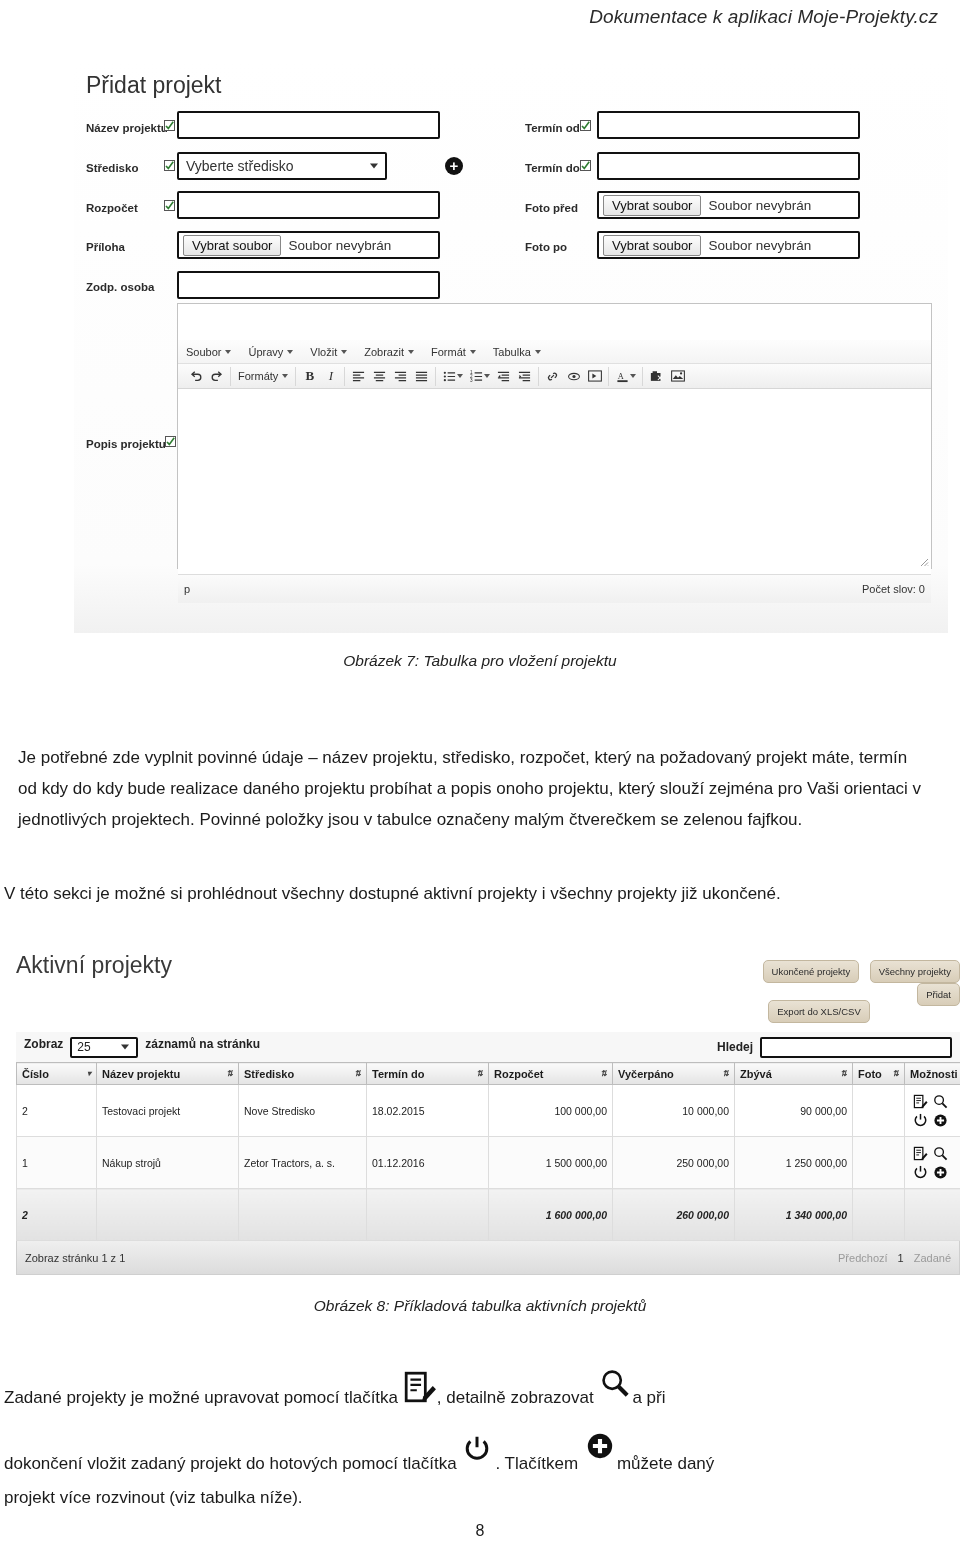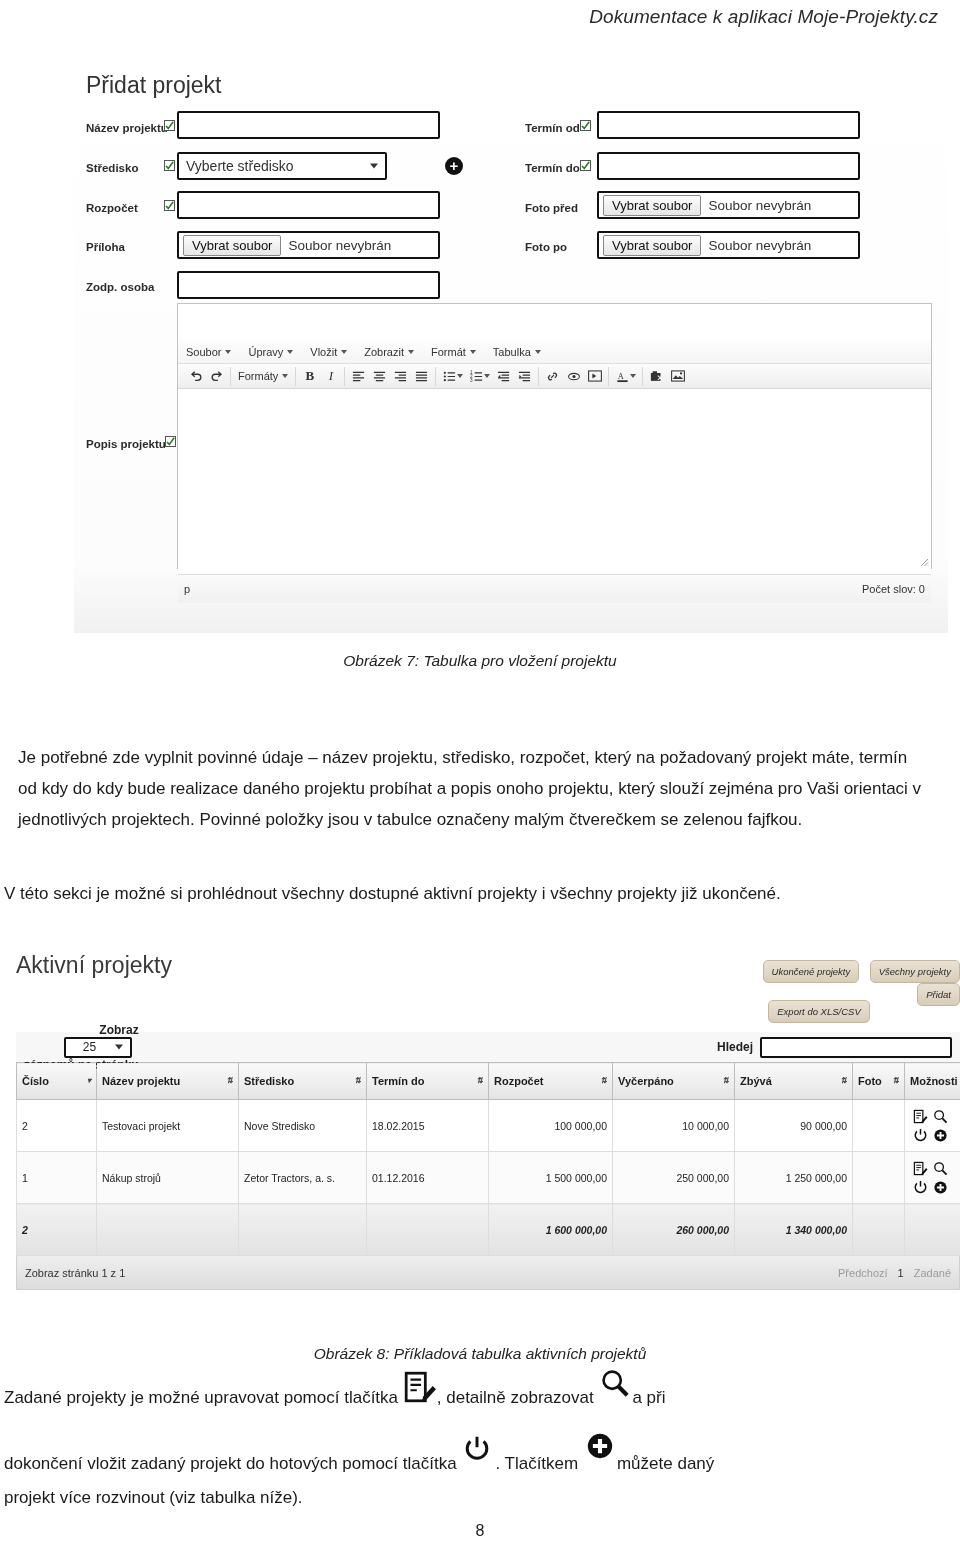--- a/index.html
+++ b/index.html
@@ -139,51 +139,51 @@
 
   
   .para {
     position: absolute; font-size: 17px; line-height: 31px; color: #1b1b1b;
   }
 
   
   .fig8-heading {
     position: absolute; left: 16px; top: 952px; font-size: 23px; color: #3a3a3a;
   }
-  .pillbar { position: absolute; font-style: italic; }
+  .pillbar { position: absolute; }
   .pill {
     display: inline-block; background: linear-gradient(to bottom,#e9e2d4,#d8cdb8);
     border: 1px solid #c3b79f; border-radius: 5px; color: #2b2b2b;
     font-size: 9.5px; padding: 5px 8px; margin-left: 6px;
   }
 
   .dt-wrap {
     position: absolute; left: 16px; top: 1032px; width: 944px; height: 230px;
     background: #f7f7f7;
   }
   .dt-top { height: 30px; display: flex; align-items: center;
             justify-content: space-between; padding: 0 8px; }
-  .dt-len { display: flex; align-items: flex-end; font-size: 12px;
-            font-weight: bold; color: #222; flex-direction: column; }
+  .dt-len { display: flex; align-items: flex-start; font-size: 12px;
+            font-weight: bold; color: #222; }
   .dt-select {
     border: 2px solid #111; background: #fff; border-radius: 2px;
     width: 68px; height: 21px; margin: 0 7px; position: relative;
     font-size: 12px; color: #222; display: flex; align-items: center;
-    padding-left: 17px; font-weight: normal;
+    padding-left: 5px; font-weight: normal;
   }
   .dt-filter { display: flex; align-items: center; font-size: 12px;
                font-weight: bold; color: #222; }
   .dt-input { border: 2px solid #111; background: #fff; border-radius: 2px;
               width: 192px; height: 21px; margin-left: 7px; }
 
   table.dt { border-collapse: collapse; width: 944px; table-layout: fixed; }
   table.dt th {
     background: linear-gradient(to bottom,#fafafa,#e4e4e4);
     border: 1px solid #bdbdbd; font-size: 11px; font-weight: bold;
-    color: #1c1c1c; text-align: left; padding: 12px 5px; height: 22px;
+    color: #1c1c1c; text-align: left; padding: 4px 5px; height: 22px;
     position: relative; white-space: nowrap;
   }
   table.dt th .sort {
     position: absolute; right: 5px; top: 50%; transform: translateY(-50%);
     font-size: 8px; color: #444; line-height: 8px;
   }
   table.dt td {
     border: 1px solid #ddd; font-size: 10.5px; color: #222;
     padding: 4px 5px; height: 52px; vertical-align: middle;
   }
@@ -664,21 +664,21 @@
   <div class="dt-bottom">
     <span>Zobraz stránku 1 z 1</span>
     <span class="pager">
       <span>Předchozí</span>
       <span class="cur">1</span>
       <span>Zadané</span>
     </span>
   </div>
 </div>
 
-<div class="caption" style="top:1297px;margin-top:48px;">Obrázek 8: Příkladová tabulka aktivních projektů</div>
+<div class="caption" style="top:1297px;">Obrázek 8: Příkladová tabulka aktivních projektů</div>
 
 <div class="para" style="left:4px; top:1382px; width:920px;">
   <span>Zadané projekty je možné upravovat pomocí tlačítka</span>
   <span class="inline-ic">
     <svg width="34" height="34" viewBox="0 0 16 16" style="position:absolute;left:0;top:-12px;">
         <rect x="1.5" y="1.5" width="9" height="13" fill="none" stroke="#111" stroke-width="1.3"></rect>
         <path d="M3.5 4.5h5M3.5 7h5M3.5 9.5h3" stroke="#111" stroke-width="1"></path>
         <path d="M9.5 12.5 L14 7.5 L15.5 9 L11 14 L9 14.5 Z" fill="#111"></path>
       </svg>
   </span><span>, detailně zobrazovat</span>

